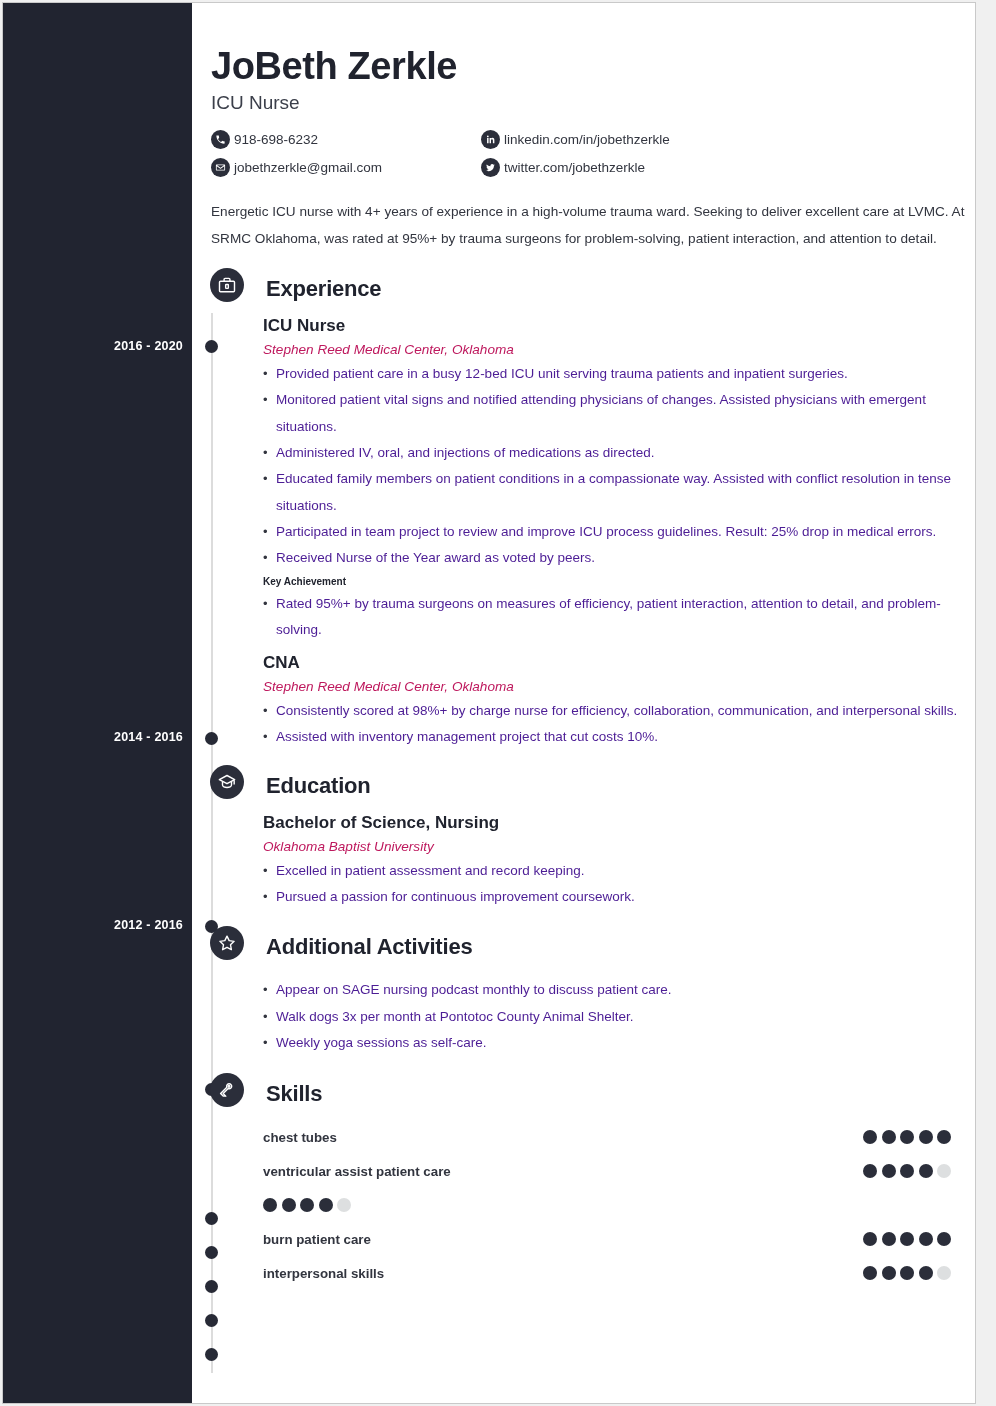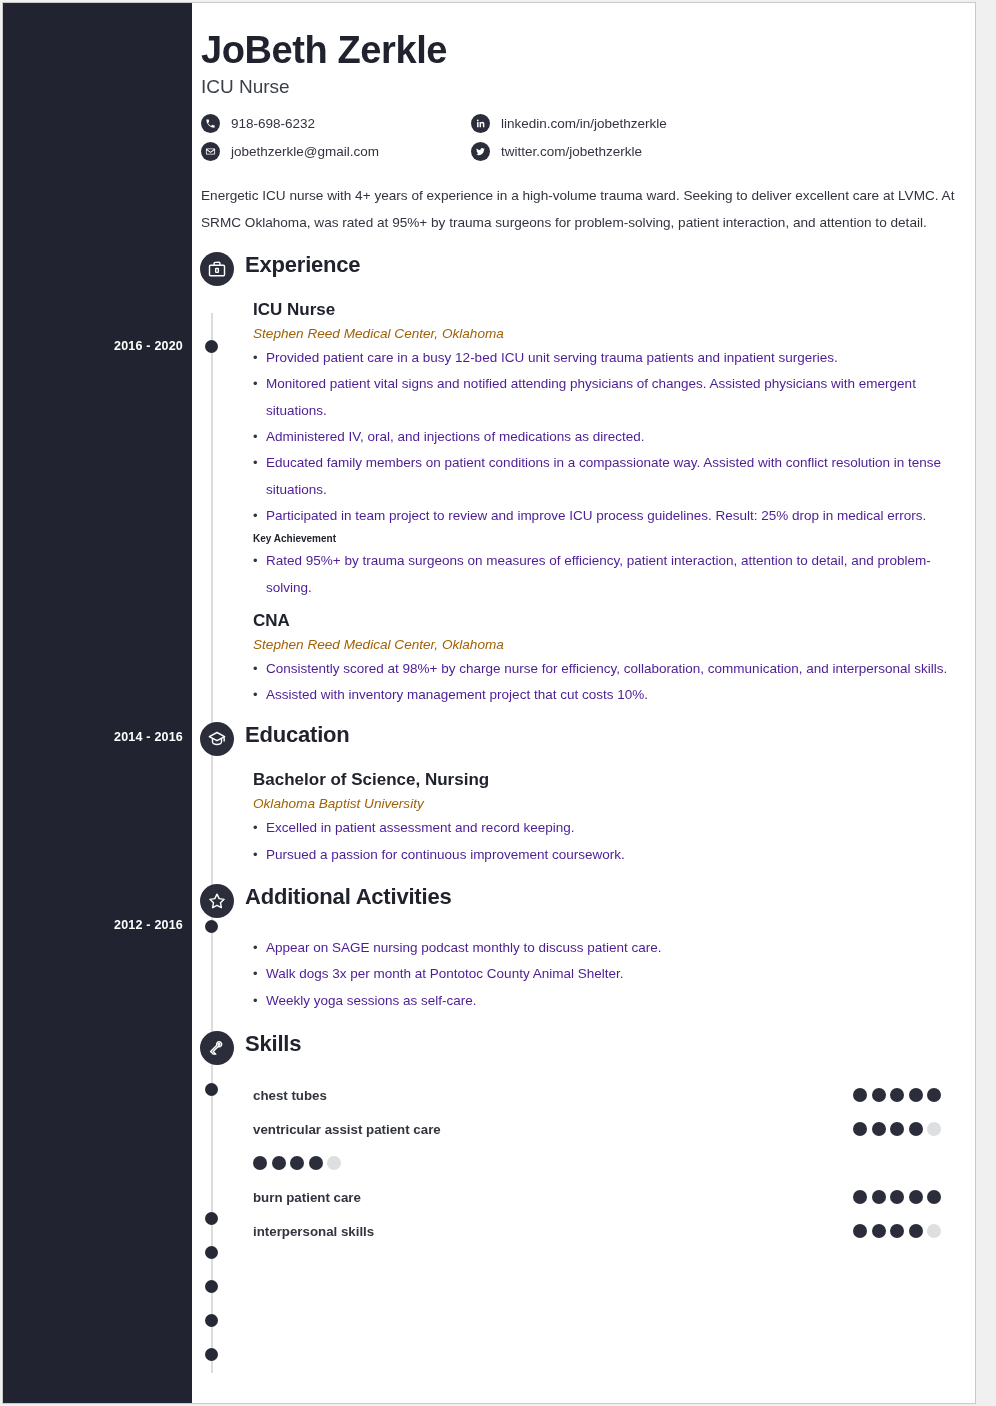--- a/index.html
+++ b/index.html
@@ -27,41 +27,41 @@
     right:9px;
     width:150px;
     text-align:right;
     color:#ffffff;
     font-size:12.5px;
     font-weight:bold;
     letter-spacing:0.2px;
   }
   #content {
     position:absolute;
-    left:178px; top:0;
+    left:188px; top:0;
     width:804px; height:100%;
-    padding:26px 34px 0 20px;
+    padding:42px 34px 0 20px;
   }
   
   #name {
     font-size:38px; font-weight:bold;
     color:#20232e; letter-spacing:-0.4px;
     margin:0 0 4px 0;
   }
   #job-title {
     font-size:19px; color:#3b3f4a;
     font-weight:normal; margin-bottom:16px;
   }
   #contact-grid {
     display:grid;
     grid-template-columns:270px 1fr;
     row-gap:9px;
     margin-bottom:22px;
   }
-  .contact-item { display:flex; align-items:center; gap:11px; }
+  .contact-item { display:flex; align-items:center; gap:4px; }
   .contact-item .ctext { font-size:13.5px; color:#32353f; }
   .cicon {
     width:19px; height:19px; border-radius:50%;
     background:#2b2e3a; flex:0 0 19px;
     display:flex; align-items:center; justify-content:center;
   }
   .cicon svg { width:11px; height:11px; fill:#ffffff; display:block; }
   #summary {
     font-size:13.6px; line-height:1.95;
     color:#32353f; width:765px;
@@ -74,43 +74,43 @@
     width:2px; height:1060px;
     background:#dcdcdc;
   }
   .tl-dot {
     position:absolute; left:202px;
     width:13px; height:13px;
     border-radius:50%; background:#272a36;
   }
   
   .section-head {
-    display:flex; align-items:flex-start;
-    gap:11px; margin-left:-1px;
+    display:flex; align-items:flex-end;
+    gap:22px; margin-left:-1px;
     position:relative; z-index:3;
   }
   .sec-icon {
     width:34px; height:34px; border-radius:50%;
     background:#2b2e3a; flex:0 0 34px;
     display:flex; align-items:center; justify-content:center;
   }
   .sec-icon svg { width:20px; height:20px; display:block; }
   .sec-title {
     font-size:22px; font-weight:bold;
     color:#20232e; letter-spacing:-0.2px;
   }
   
   .entry { padding-left:52px; position:relative; }
   .entry-title {
     font-size:17px; font-weight:bold;
     color:#20232e; margin-bottom:6px;
   }
   .entry-sub {
     font-size:13.6px; font-style:italic;
-    color:#a16207; margin-bottom:4px;
+    color:#be185d; margin-bottom:4px;
   }
   ul.bullets { list-style:none; }
   ul.bullets li {
     position:relative;
     padding-left:13px;
     font-size:13.5px; line-height:1.95;
     color:#4c1d95;
     max-width:712px;
   }
   ul.bullets li:before {
@@ -210,20 +210,21 @@
 
     <div class="entry" style="margin-bottom:10px;">
       <div class="entry-title">ICU Nurse</div>
       <div class="entry-sub">Stephen Reed Medical Center, Oklahoma</div>
       <ul class="bullets">
         <li>Provided patient care in a busy 12-bed ICU unit serving trauma patients and inpatient surgeries.</li>
         <li>Monitored patient vital signs and notified attending physicians of changes. Assisted physicians with emergent situations.</li>
         <li>Administered IV, oral, and injections of medications as directed.</li>
         <li>Educated family members on patient conditions in a compassionate way. Assisted with conflict resolution in tense situations.</li>
         <li>Participated in team project to review and improve ICU process guidelines. Result: 25% drop in medical errors.</li>
+        <li>Received Nurse of the Year award as voted by peers.</li>
       </ul>
       <div class="key-ach">Key Achievement</div>
       <ul class="bullets">
         <li>Rated 95%+ by trauma surgeons on measures of efficiency, patient interaction, attention to detail, and problem-solving.</li>
       </ul>
     </div>
 
     <div class="entry" style="margin-bottom:14px;">
       <div class="entry-title">CNA</div>
       <div class="entry-sub">Stephen Reed Medical Center, Oklahoma</div>

